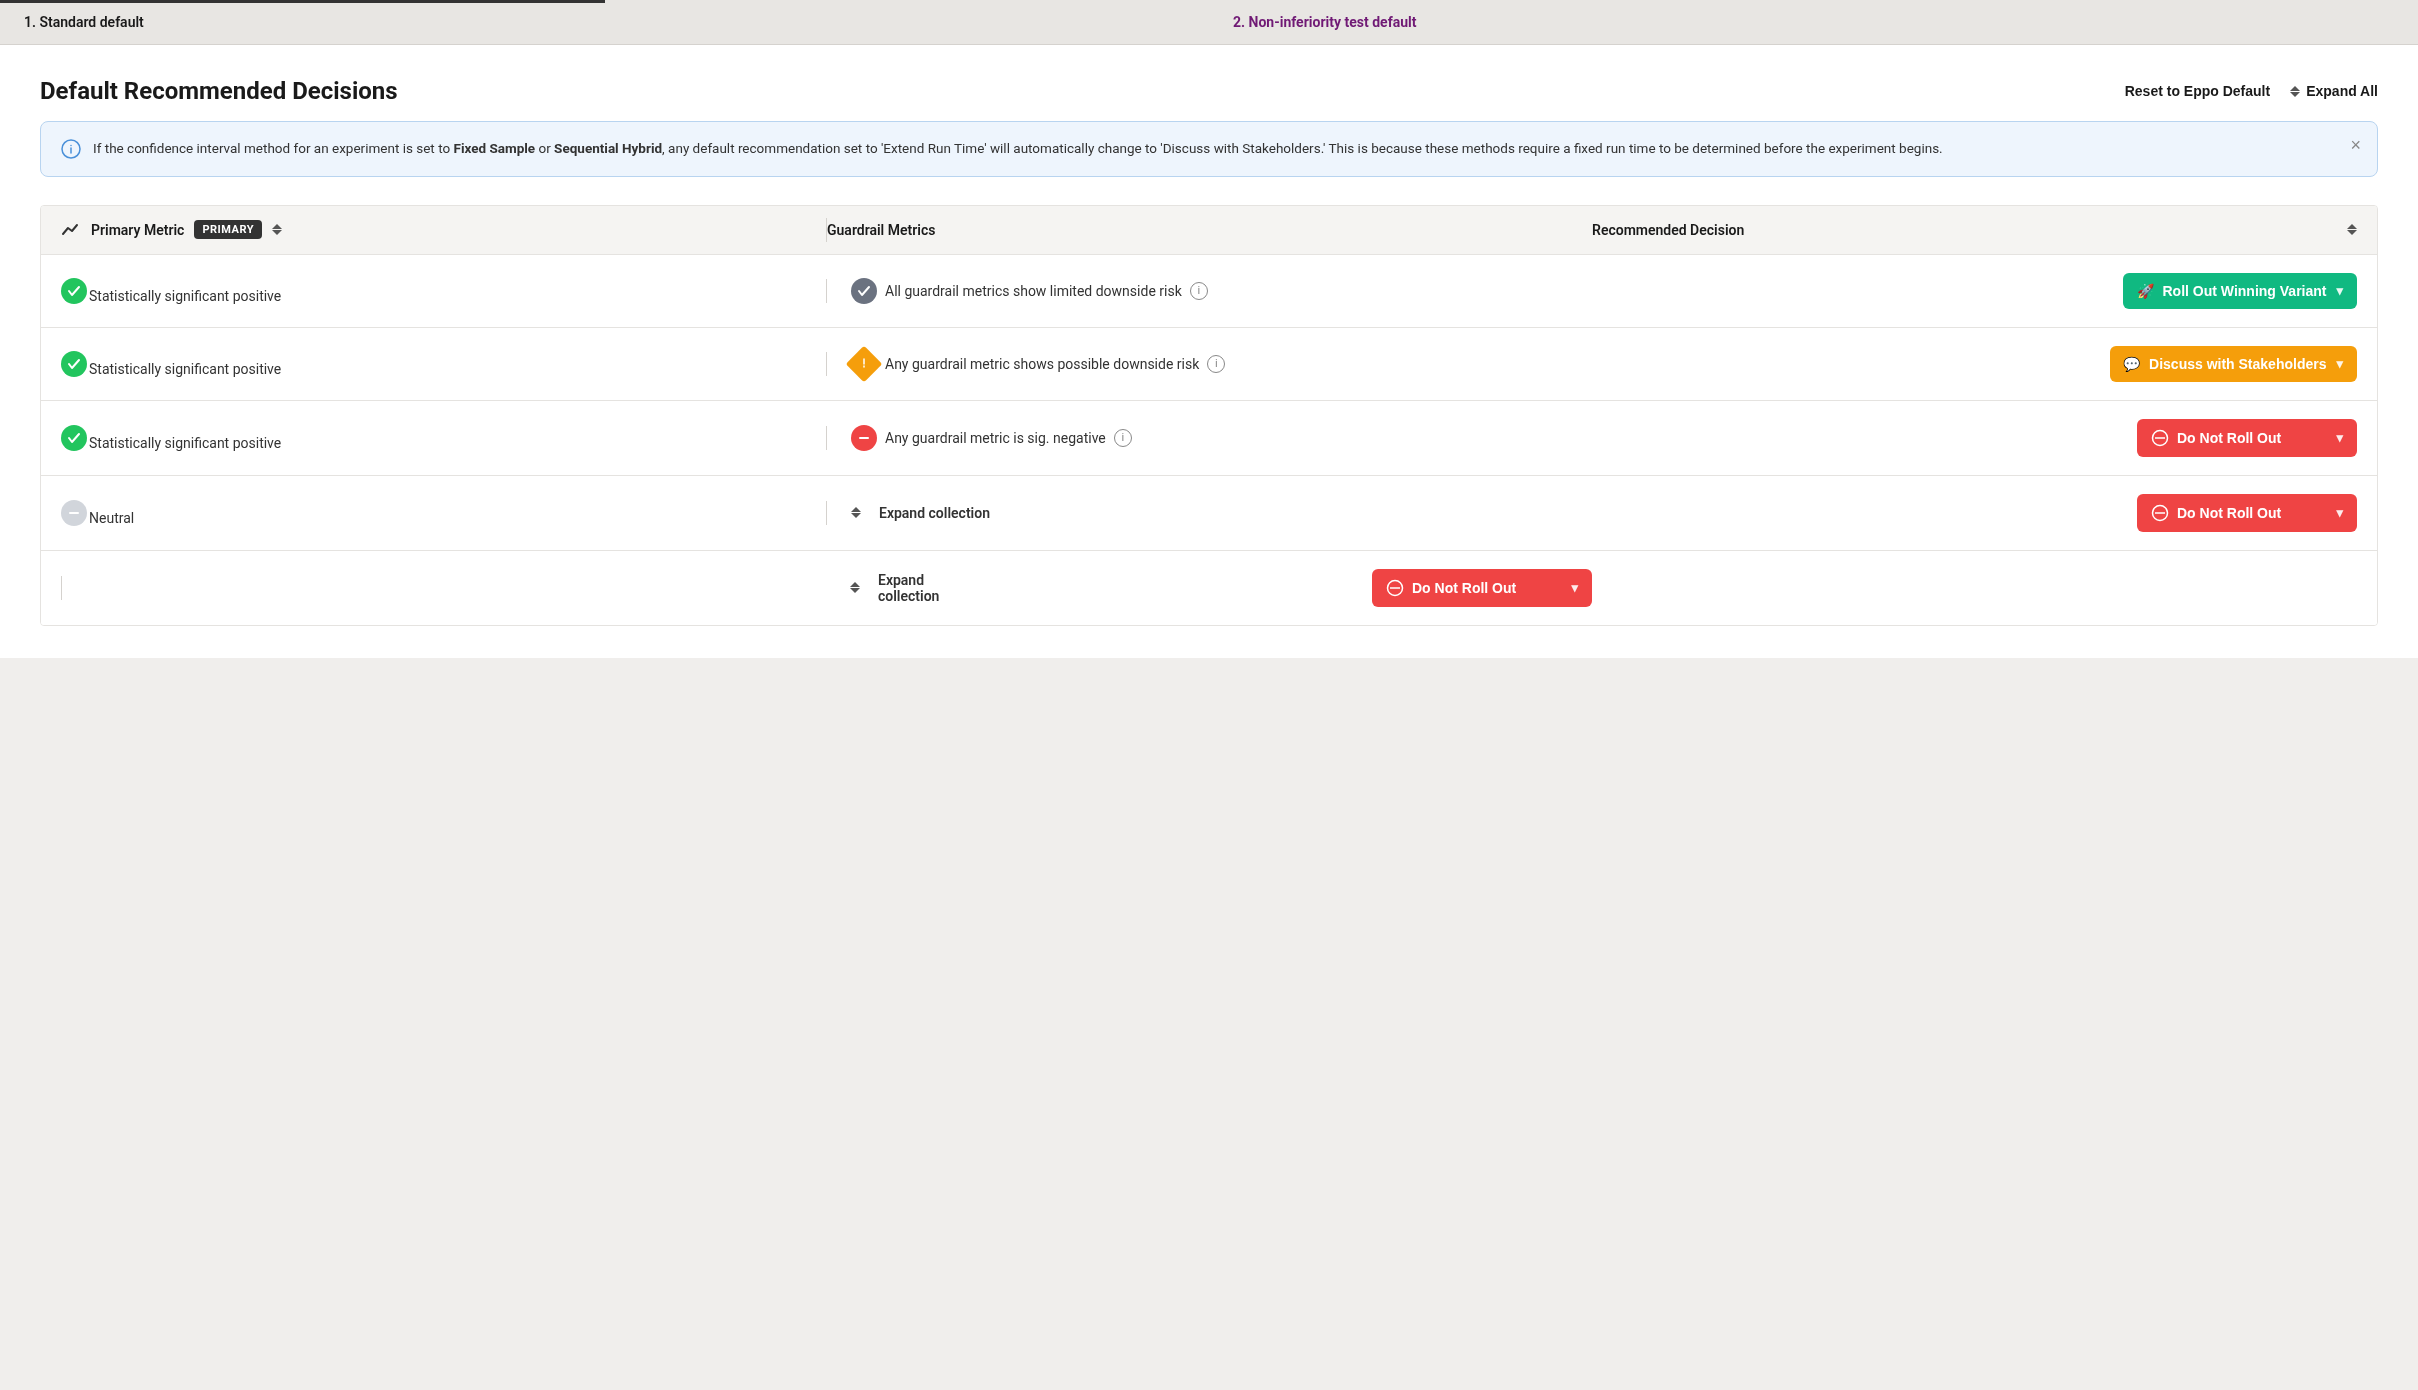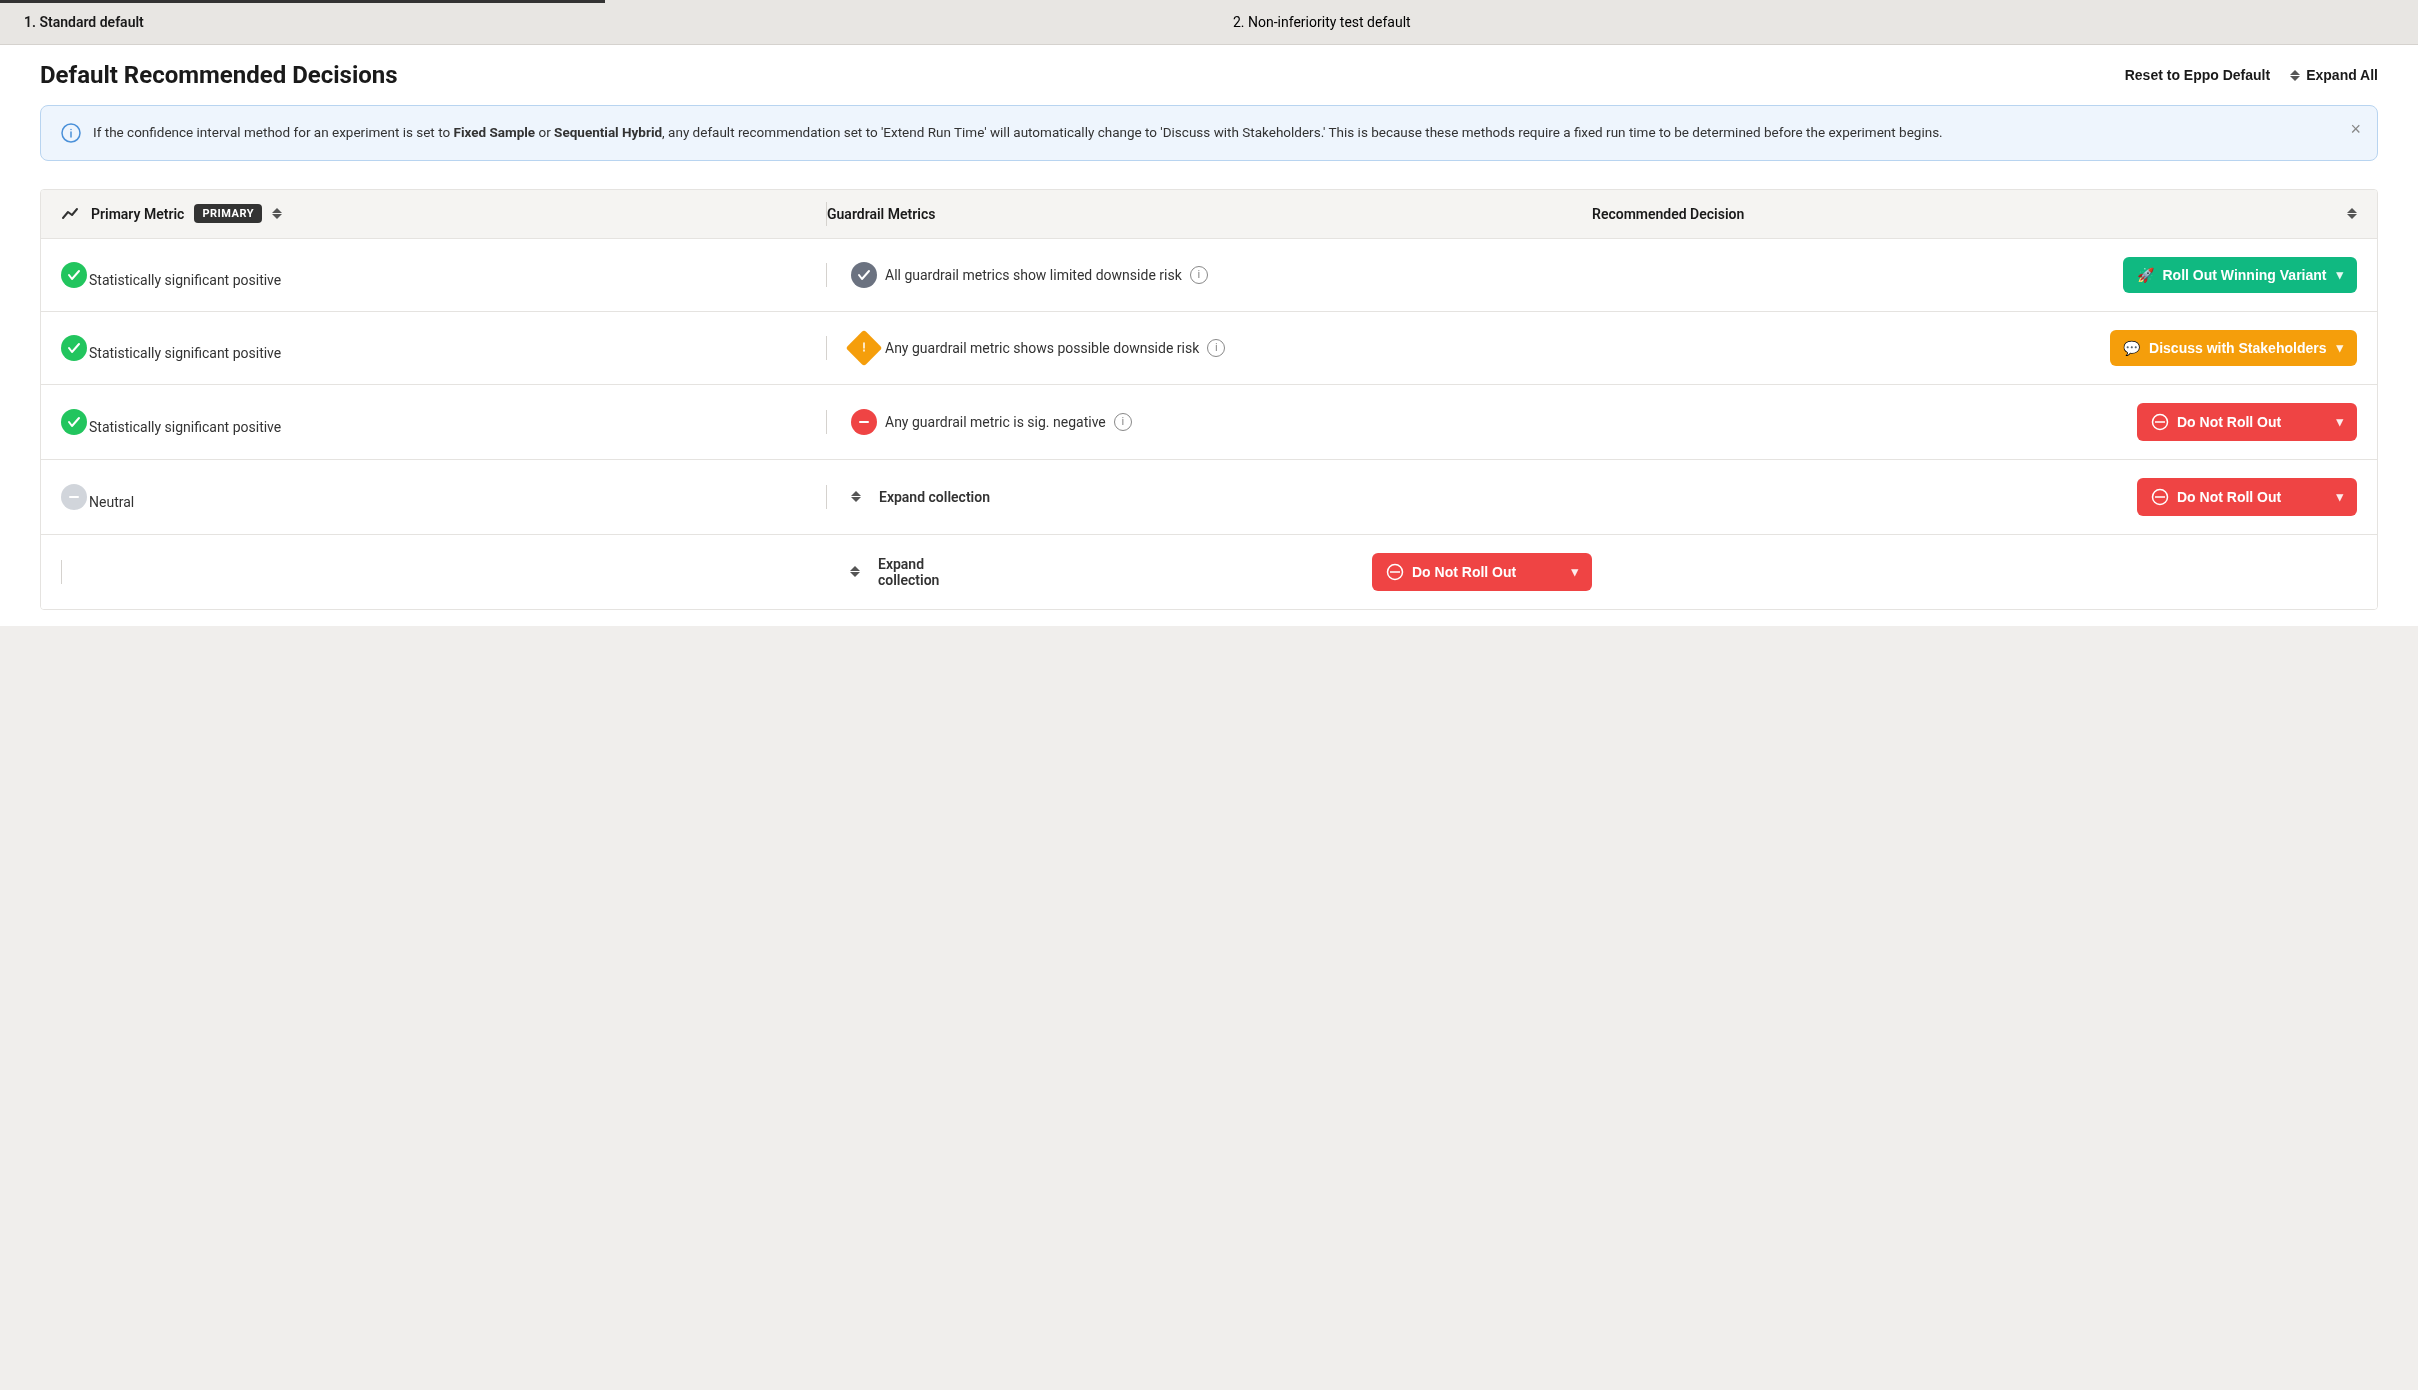--- a/index.html
+++ b/index.html
@@ -20,43 +20,43 @@
     .progress-tabs {
       display: flex;
       background: #e8e6e3;
       padding: 0;
       border-bottom: 1px solid #d5d2ce;
     }
     .progress-tab {
       flex: 1;
       padding: 14px 24px;
       font-size: 14px;
-      font-weight: 400;
-      color: #000000;
+      font-weight: 700;
+      color: #701a75;
       position: relative;
     }
     .progress-tab.active {
       color: #1a1a1a;
       font-weight: 600;
     }
     .progress-tab.active::after {
       content: '';
       position: absolute;
       top: 0;
       left: 0;
       right: 50%;
       height: 3px;
       background: #333;
     }
 
     
     .main-content {
       background: #fff;
       margin: 0;
-      padding: 16px 40px;
+      padding: 32px 40px;
     }
 
     
     .header-row {
       display: flex;
       align-items: center;
       justify-content: space-between;
       margin-bottom: 16px;
     }
     .page-title {

